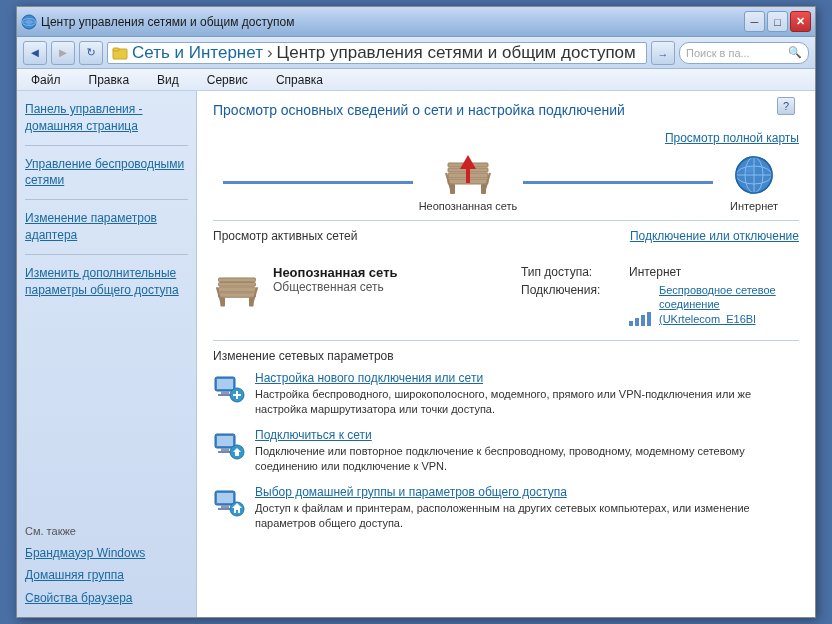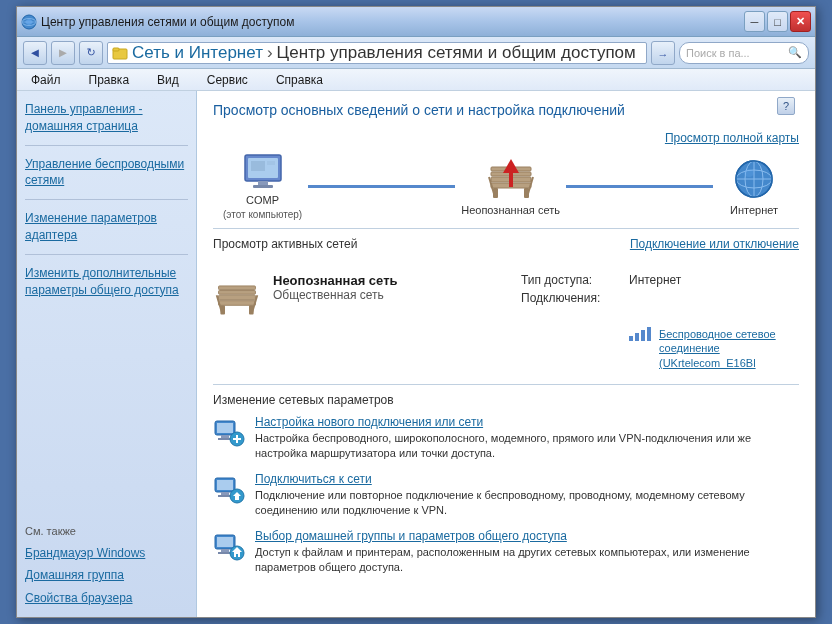--- a/index.html
+++ b/index.html
@@ -448,37 +448,20 @@
       <div class="content-inner">
 
         <div class="help-icon">?</div>
 
         <div class="content-title">Просмотр основных сведений о сети и настройка подключений</div>
 
         <div style="position:relative; margin-bottom:4px;">
           <span class="view-full-map">Просмотр полной карты</span>
           <div class="network-diagram">
 
-            <div class="net-node">
-              <div class="comp-icon">
-                <svg width="44" height="38" viewBox="0 0 44 38">
-
-                  <rect x="4" y="2" width="36" height="26" rx="2" fill="#6688cc" stroke="#4466aa" stroke-width="1.5"></rect>
-                  <rect x="7" y="5" width="30" height="20" rx="1" fill="#aaccee"></rect>
-
-                  <rect x="17" y="28" width="10" height="4" fill="#8899bb"></rect>
-                  <rect x="12" y="32" width="20" height="3" rx="1" fill="#7788aa"></rect>
-
-                  <rect x="10" y="8" width="14" height="10" fill="#88aacc" opacity="0.5"></rect>
-                  <rect x="26" y="8" width="8" height="4" fill="#99bbdd" opacity="0.5"></rect>
-                </svg>
-              </div>
-              <span class="net-node-label">COMP</span>
-              <span class="net-node-sublabel">(этот компьютер)</span>
-            </div>
 
             <div style="flex:1; position:relative; height:40px; display:flex; align-items:center;">
               <div style="width:100%; height:3px; background:#5588cc;"></div>
             </div>
 
             <div class="net-node" style="position:relative;">
 
               <svg width="52" height="44" viewBox="0 0 52 44">
 
                 <rect x="6" y="20" width="40" height="5" rx="1" fill="#b8a080" stroke="#9a8060" stroke-width="1"></rect>
@@ -547,21 +530,21 @@
           </div>
           <div class="network-props">
             <div>
               <div style="display:flex; flex-direction:column; gap:4px;">
                 <div style="display:flex; gap:8px;">
                   <span class="prop-key">Тип доступа:</span>
                   <span style="font-size:12px;color:#333;">Интернет</span>
                 </div>
                 <div style="display:flex; gap:8px; align-items:flex-start;">
                   <span class="prop-key">Подключения:</span>
-                  <div style="display:flex; align-items:flex-start; gap:4px;margin-top:36px;">
+                  <div style="display:flex; align-items:flex-end; gap:4px;">
                     <div class="signal-bars">
                       <div class="signal-bar" style="height:5px;"></div>
                       <div class="signal-bar" style="height:8px;"></div>
                       <div class="signal-bar" style="height:11px;"></div>
                       <div class="signal-bar" style="height:14px;"></div>
                     </div>
                     <span class="prop-val" style="font-size:11px;max-width:140px;line-height:1.3;">Беспроводное сетевое соединение (UKrtelecom_E16Bl</span>
                   </div>
                 </div>
               </div>

